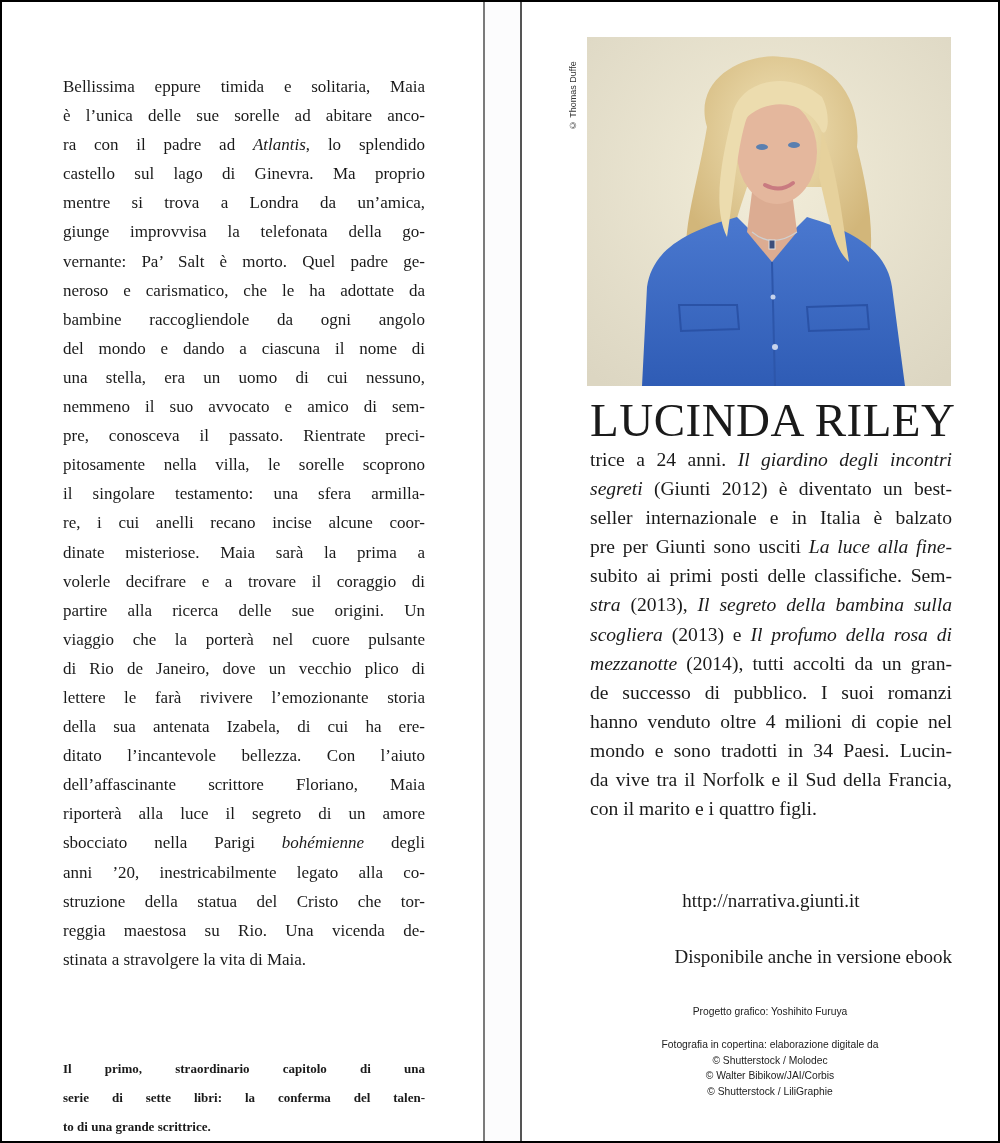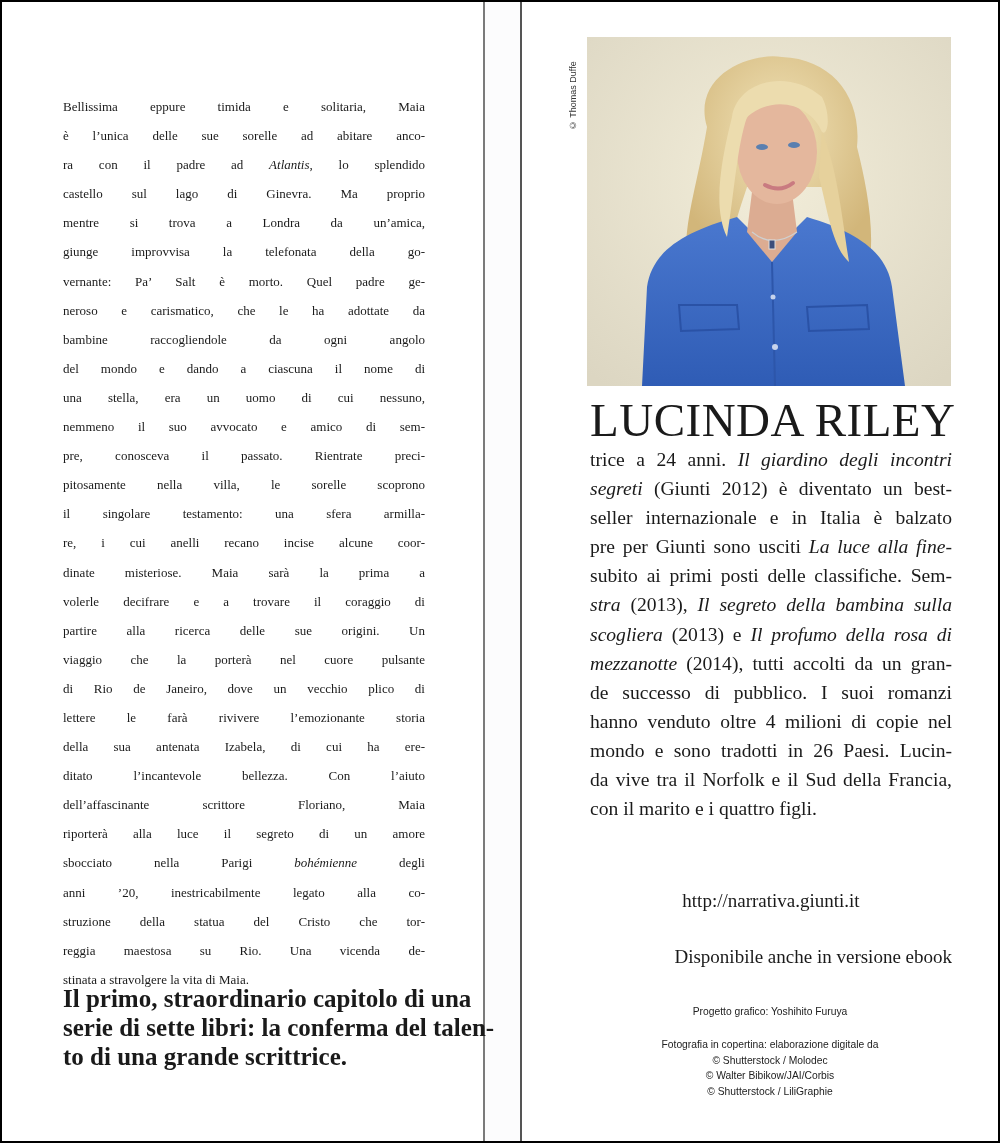--- a/index.html
+++ b/index.html
@@ -13,30 +13,30 @@
     }
     .fold {
       position: absolute; top: 2px; bottom: 2px; width: 2px; background: #7a7a7a;
     }
     .fold.left { left: 483px; }
     .fold.right { left: 520px; background: #555; }
     .fold-band { position: absolute; top: 2px; bottom: 2px; left: 485px; width: 35px; background: #fcfcfd; }
 
     
     .left-col {
-      position: absolute; left: 63px; top: 92px; width: 362px;
-      font-size: 13px; line-height: 29.1px; text-align: justify;
+      position: absolute; left: 63px; top: 72px; width: 362px;
+      font-size: 17px; line-height: 29.1px; text-align: justify;
       hyphens: manual;
     }
     .left-col .line { display: block; text-align: justify; text-align-last: justify; white-space: nowrap; }
     .left-col .line.last { text-align-last: left; }
     .left-col em { font-style: italic; }
     .tagline {
-      position: absolute; left: 63px; top: 984px; width: 362px;
-      font-size: 25px; line-height: 29px; font-weight: bold;
+      position: absolute; left: 63px; top: 1054px; width: 362px;
+      font-size: 13px; line-height: 29px; font-weight: bold;
     }
     .tagline .line { display: block; text-align: justify; text-align-last: justify; white-space: nowrap; }
     .tagline .line.last { text-align-last: left; }
 
     
     .credit-vertical {
       position: absolute; left: 566px; top: 40px; width: 14px; height: 90px;
       font-family: "Liberation Sans", sans-serif; font-size: 9px; color: #333;
       writing-mode: vertical-rl; transform: rotate(180deg);
       display: flex; align-items: center; white-space: nowrap;
@@ -176,21 +176,21 @@
     <span class="line">trice a 24 anni. <em>Il giardino degli incontri</em></span>
     <span class="line"><em>segreti</em> (Giunti 2012) è diventato un best-</span>
     <span class="line">seller internazionale e in Italia è balzato</span>
     <span class="line">pre per Giunti sono usciti <em>La luce alla fine-</em></span>
     <span class="line">subito ai primi posti delle classifiche. Sem-</span>
     <span class="line"><em>stra</em> (2013), <em>Il segreto della bambina sulla</em></span>
     <span class="line"><em>scogliera</em> (2013) e <em>Il profumo della rosa di</em></span>
     <span class="line"><em>mezzanotte</em> (2014), tutti accolti da un gran-</span>
     <span class="line">de successo di pubblico. I suoi romanzi</span>
     <span class="line">hanno venduto oltre 4 milioni di copie nel</span>
-    <span class="line">mondo e sono tradotti in 26 Paesi. Lucin-</span>
+    <span class="line">mondo e sono tradotti in 34 Paesi. Lucin-</span>
     <span class="line">da vive tra il Norfolk e il Sud della Francia,</span>
     <span class="line last">con il marito e i quattro figli.</span>
   </div>
 
 <div class="website">http://narrativa.giunti.it</div>
 <div class="ebook">Disponibile anche in versione ebook</div>
 
 <div class="credits design">Progetto grafico: Yoshihito Furuya</div>
 <div class="credits cover" id="cover-credits">
     <span class="cl">Fotografia in copertina: elaborazione digitale da</span>

